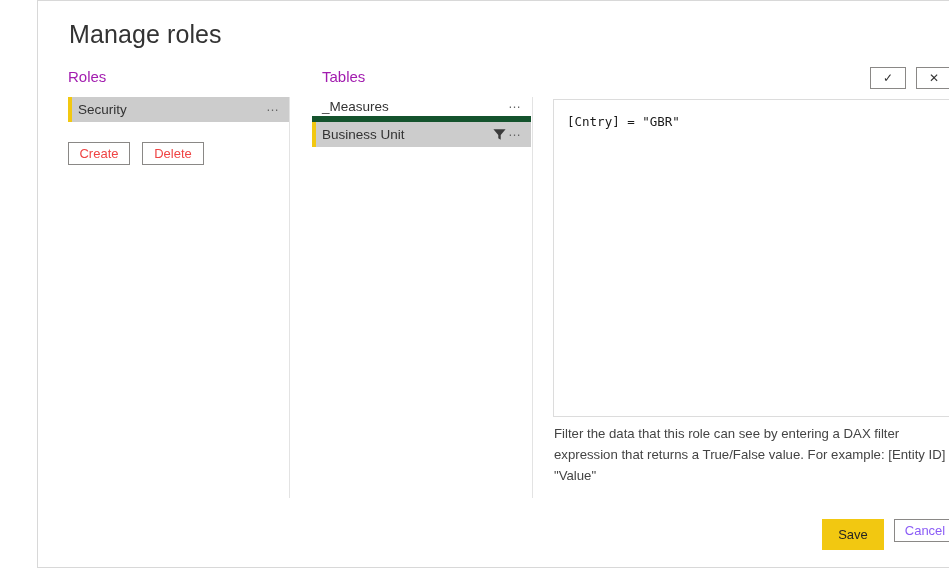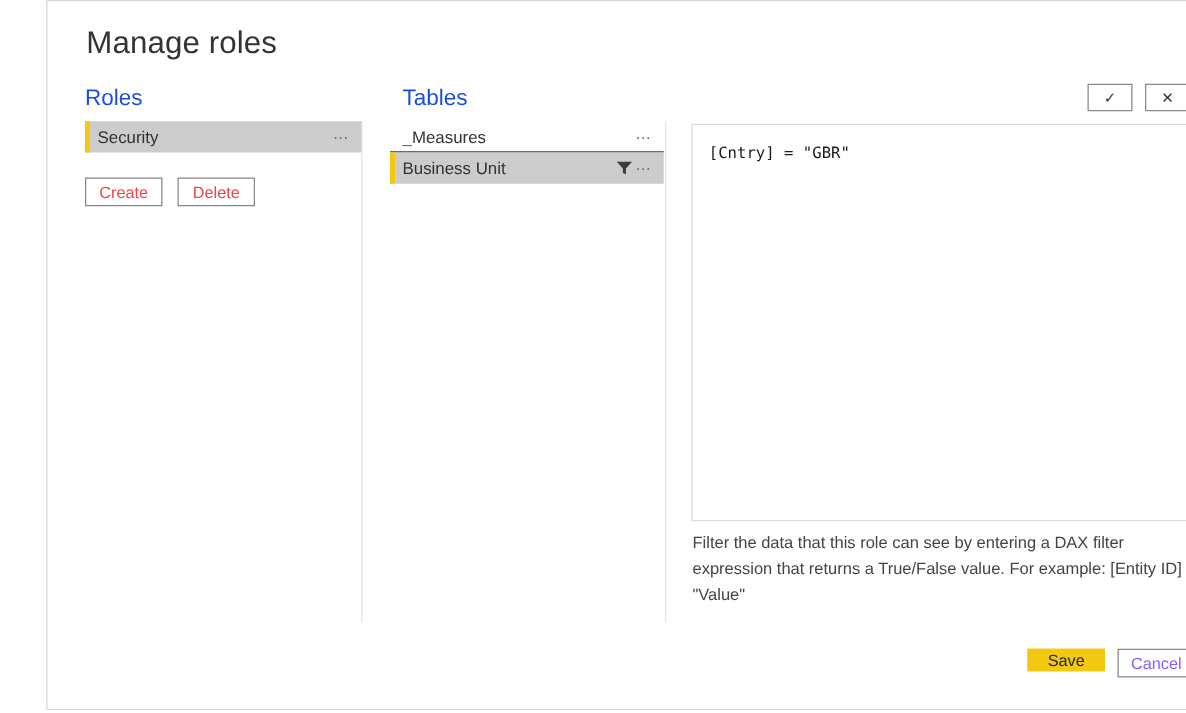--- a/index.html
+++ b/index.html
@@ -48,23 +48,23 @@
     font-size: 25px;
     font-weight: 300;
     color: #333333;
     letter-spacing: 0.1px;
     white-space: nowrap;
   }
 
   
   .section-head {
     position: absolute;
-    font-size: 18px;
+    font-size: 15px;
     font-weight: 400;
-    color: #1d4ed8;
+    color: #a21caf;
     white-space: nowrap;
   }
   #roles-head  { left: 30px;  top: 67px; }
   #tables-head { left: 284px; top: 67px; text-align: center; }
   #dax-head    { left: 515px; top: 67px; }
 
   
   .v-divider {
     position: absolute;
     top: 96px;
@@ -122,21 +122,21 @@
     cursor: pointer;
     user-select: none;
   }
   .funnel-icon {
     display: flex;
     align-items: center;
     padding-right: 1px;
   }
 
   .row-underline {
-    border-bottom: 1px solid #14532d;
+    border-bottom: 6px solid #14532d;
   }
 
   
   #roles-buttons {
     position: absolute;
     left: 30px;
     top: 141px;
     display: flex;
     gap: 12px;
   }
@@ -229,21 +229,21 @@
     left: 0;
     top: 518px;
     width: 947px;
     height: 24px;
   }
   #save-btn {
     position: absolute;
     left: 784px;
     top: 0px;
     width: 62px;
-    height: 18px;
+    height: 31px;
     background: #f2c811;
     border: 1px solid #f2c811;
     font-family: "Liberation Sans", sans-serif;
     font-size: 13px;
     color: #252423;
     cursor: pointer;
     display: flex;
     align-items: center;
     justify-content: center;
   }

